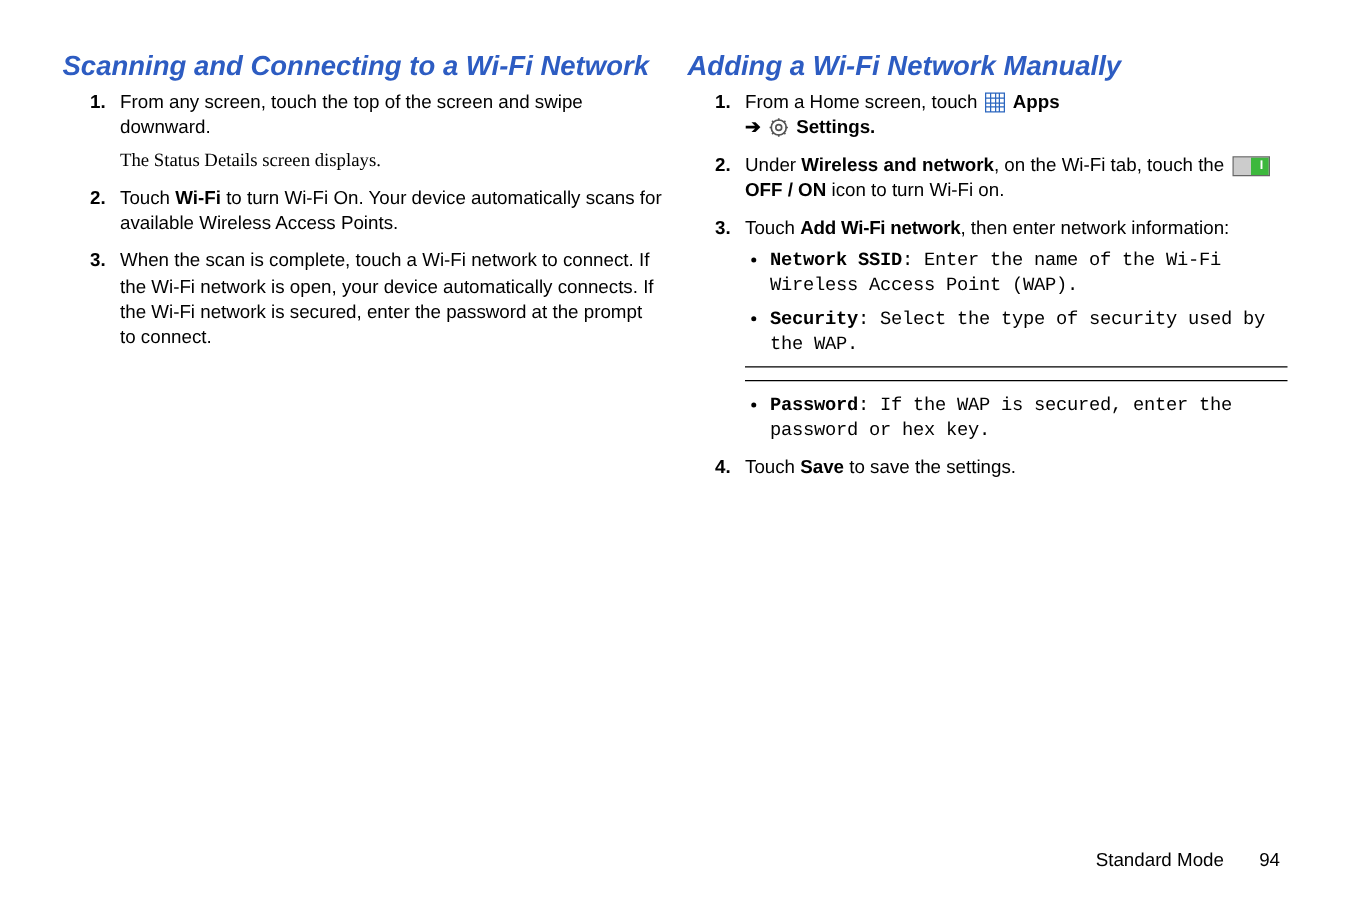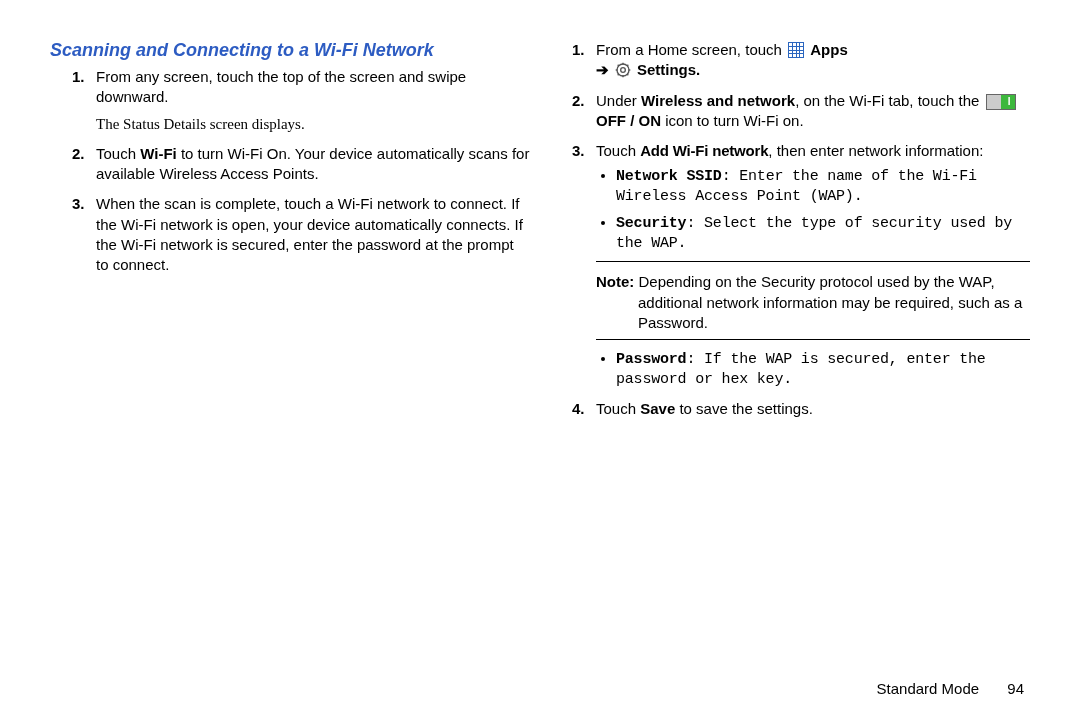--- a/index.html
+++ b/index.html
@@ -18,21 +18,21 @@
     padding: 40px 40px 10px 40px;
     box-sizing: border-box;
     height: 680px;
   }
   .col {
     width: 50%;
     padding: 0 10px;
     box-sizing: border-box;
   }
   h2 {
-    font-size: 18px;
+    font-size: 22px;
     font-style: italic;
     font-weight: bold;
     color: #2d5cc2;
     margin: 0 0 6px 0;
     font-family: Arial, Helvetica, sans-serif;
   }
   p.intro {
     margin: 0 0 8px 0;
     line-height: 1.35;
   }
@@ -151,20 +151,21 @@
       <li>
         <span>Touch </span><span class="bold">Wi-Fi</span><span> to turn Wi-Fi On. Your device automatically scans for available Wireless Access Points.</span>
       </li>
       <li>
         <span>When the scan is complete, touch a Wi-Fi network to connect. If the Wi-Fi network is open, your device automatically connects. If the Wi-Fi network is secured, enter the password at the prompt to connect.</span>
       </li>
     </ol>
   </div>
 
   <div class="col">
+    <h2>Adding a Wi-Fi Network Manually</h2>
     <ol>
       <li>
         <span>From a Home screen, touch </span>
         <span class="icon apps-icon">
           <span></span>
             <span></span>
             <span></span>
             <span></span>
           <span></span>
             <span></span>
@@ -205,23 +206,20 @@
         <span class="icon toggle-icon"></span>
         <span class="bold">OFF / ON</span><span> icon to turn Wi-Fi on.</span>
       </li>
       <li>
         <span>Touch </span><span class="bold condensed">Add Wi-Fi network</span><span>, then enter network information:</span>
         <ul class="bullets condensed">
           <li><span class="bold">Network SSID</span><span>: Enter the name of the Wi-Fi Wireless Access Point (WAP).</span></li>
           <li><span class="bold">Security</span><span>: Select the type of security used by the WAP.</span></li>
         </ul>
         <hr class="rule">
-        <div class="note">
-          <span class="note-body"><span class="bold">Note:</span><span> Depending on the Security protocol used by the WAP, additional network information may be required, such as a Password.</span></span>
-        </div>
         <hr class="rule">
         <ul class="bullets condensed">
           <li><span class="bold">Password</span><span>: If the WAP is secured, enter the password or hex key.</span></li>
         </ul>
       </li>
       <li>
         <span>Touch </span><span class="bold">Save</span><span> to save the settings.</span>
       </li>
     </ol>
   </div>

